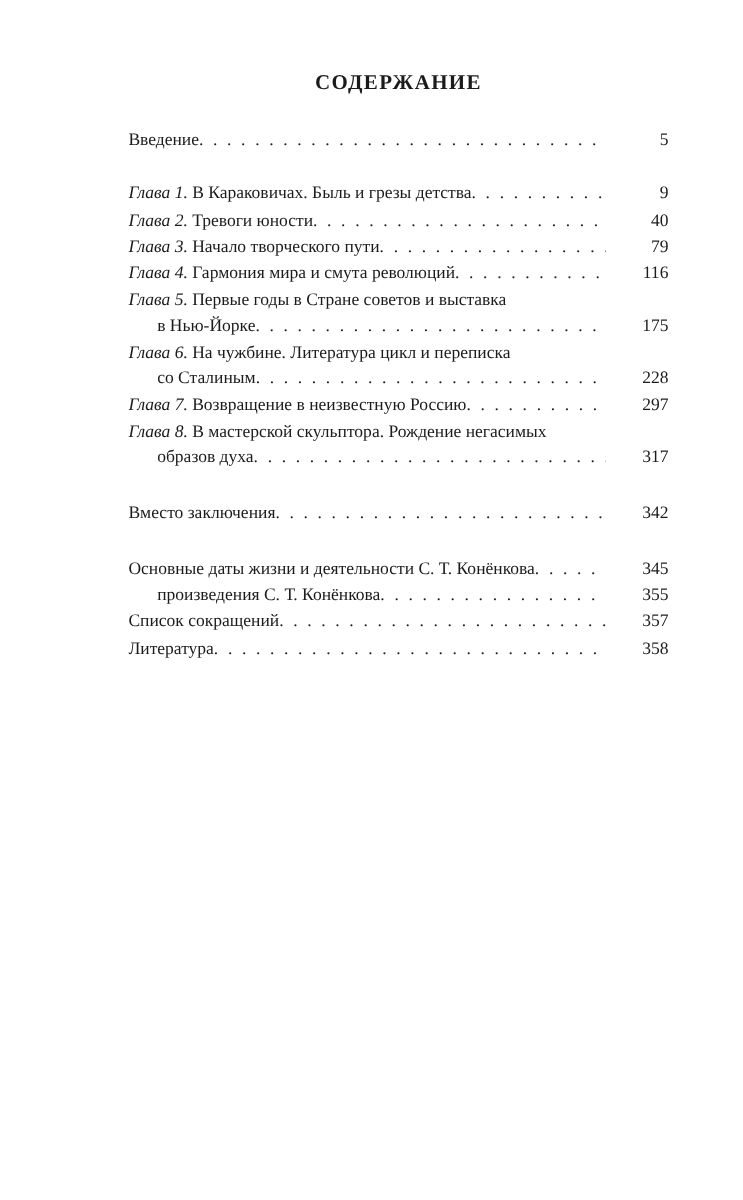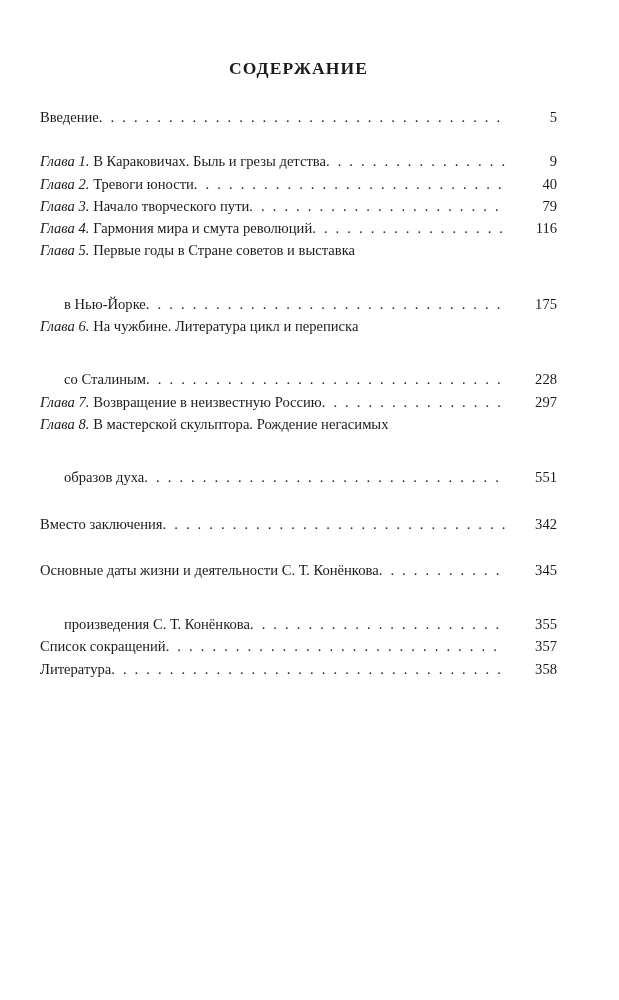--- a/index.html
+++ b/index.html
@@ -16,21 +16,21 @@
     overflow: hidden;
   }
 
   .page {
     position: absolute;
     left: 0;
     top: 0;
     width: 619px;
     height: 1000px;
     box-sizing: border-box;
-    padding: 58px 62px 0 40px;
+    padding: 58px 62px 0 107px;
   }
 
   .toc-title {
     text-align: center;
     font-weight: bold;
     font-size: 17.5px;
     letter-spacing: 1.1px;
     margin: 0 0 28px 0;
     font-family: "Liberation Serif", "DejaVu Serif", serif;
   }
@@ -85,21 +85,20 @@
     content: ". . . . . . . . . . . . . . . . . . . . . . . . . . . . . . . . . . . . . . . . . . . . . . . . . . . . . . . . . . . . . . . . . . . . . . . . . . . . . . . . . . . . . . . . . . . . . . . . . . . . . . . . . . . . . . . . . . . . . .";
   }
   .nodots .dots::before { content: ""; }
 
   
   .line-cont {
     display: block;
     white-space: nowrap;
     overflow: hidden;
     padding-left: 24px;
-    margin-top: 32px;
   }
   .line-cont .txt { white-space: pre; }
 
   .twoline .pagenum {
     align-self: flex-end;
   }
 </style>
 </head>
 <body>
 
@@ -169,21 +168,21 @@
         <span class="line-main"><span class="txt chap">Глава 7.</span><span class="txt"> Возвращение в неизвестную Россию</span><span class="dots"></span></span>
       </div>
       <div class="pagenum">297</div>
     </div>
 
     <div class="entry twoline">
       <div class="labelwrap">
         <span class="line-main nodots"><span class="txt chap">Глава 8.</span><span class="txt"> В мастерской скульптора. Рождение негасимых</span><span class="dots"></span></span>
         <span class="line-cont"><span class="txt">образов духа</span><span class="dots"></span></span>
       </div>
-      <div class="pagenum">551</div>
+      <div class="pagenum">317</div>
     </div>
 
   </div>
 
   <div class="spacer-lg"></div>
 
   <div class="toc-block">
     <div class="entry">
       <div class="labelwrap">
         <span class="line-main"><span class="txt">Вместо заключения</span><span class="dots"></span></span>

